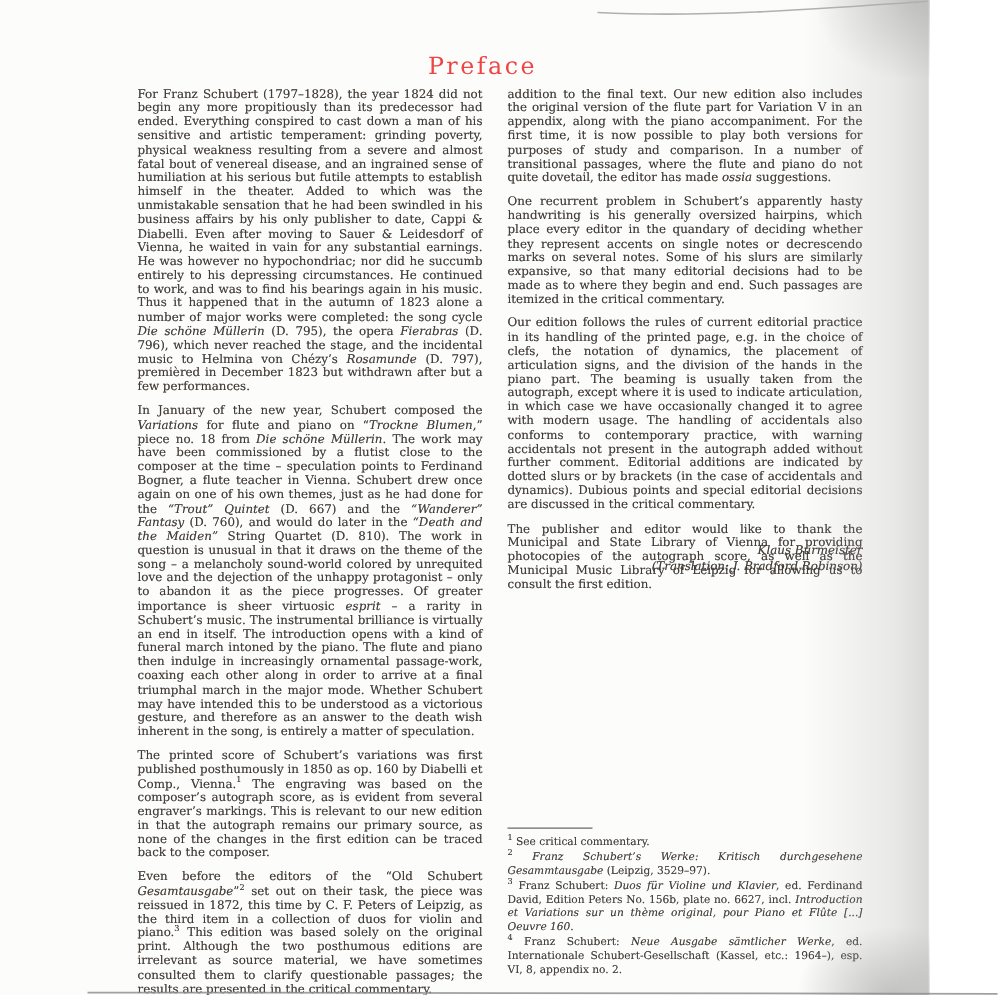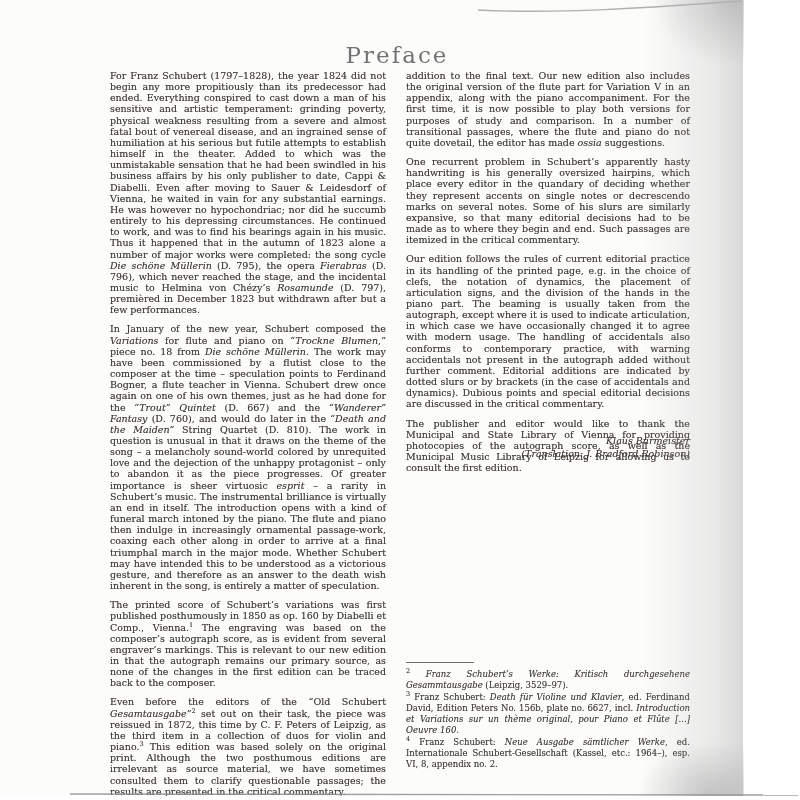--- a/index.html
+++ b/index.html
@@ -1,20 +1,20 @@
 <!DOCTYPE html>
 <html><head>
 <meta charset="utf-8">
 <style>
   html,body{margin:0;padding:0;background:#ffffff;}
   body{width:800px;height:800px;overflow:hidden;position:relative;
        font-family:"DejaVu Serif","Liberation Serif",serif;}
   .page{position:absolute;left:0;top:0;width:800px;height:796px;background:#fcfcfb;}
-  .page-title{position:absolute;left:107px;top:42px;width:580px;text-align:center;
-      font-size:23px;letter-spacing:2px;color:#737373;font-weight:400;margin:0;}
+  .page-title{position:absolute;left:96px;top:42px;width:580px;text-align:center;
+      font-size:19px;letter-spacing:2px;color:#ef4444;font-weight:400;margin:0;}
   .col{position:absolute;top:70px;color:#433d37;font-size:9.5px;line-height:11.15px;
       text-align:justify;text-shadow:0 0 .5px rgba(64,58,52,.55);}
   .col-left{left:110px;width:276px;}
   .col-right{left:406px;width:284px;}
   .col p{margin:0 0 8px 0;}
   .col i{}
   sup{font-size:6.5px;line-height:0;vertical-align:super;}
   .signature{margin-top:3px;text-align:right;font-style:italic;line-height:13px;}
   .signature div{margin:0;}
   .footnotes{position:absolute;left:406px;top:662px;width:284px;color:#45403a;
@@ -58,22 +58,23 @@
     </div>
 
   <div class="col col-right signature" style="top:431px;">
     <div>Klaus Burmeister</div>
     <div>(Translation: J. Bradford Robinson)</div>
   </div>
 
   <div class="footnotes">
     <div class="footnote-rule"></div>
     <div>
+        <p><sup>1</sup><span> See critical commentary.</span></p>
         <p><sup>2</sup><span> </span><i>Franz Schubert’s Werke: Kritisch durchgesehene Gesammtausgabe</i><span> (Leipzig, 3529–97).</span></p>
-        <p><sup>3</sup><span> Franz Schubert: </span><i>Death für Violine und Klavier</i><span>, ed. Ferdinand David, Edition Peters No. 156b, plate no. 6627, incl. </span><i>Introduction et Variations sur un thème original, pour Piano et Flûte [...] Oeuvre 160</i><span>.</span></p>
+        <p><sup>3</sup><span> Franz Schubert: </span><i>Duos für Violine und Klavier</i><span>, ed. Ferdinand David, Edition Peters No. 156b, plate no. 6627, incl. </span><i>Introduction et Variations sur un thème original, pour Piano et Flûte [...] Oeuvre 160</i><span>.</span></p>
         <p><sup>4</sup><span> Franz Schubert: </span><i>Neue Ausgabe sämtlicher Werke</i><span>, ed. Internationale Schubert-Gesellschaft (Kassel, etc.: 1964–), esp. VI, 8, appendix no. 2.</span></p>
       </div>
   </div>
 
 </div>
 
 <div class="edge-right"></div>
 <div class="corner-tr"></div>
 <div class="corner-br"></div>
 <div class="right-bg"></div>

